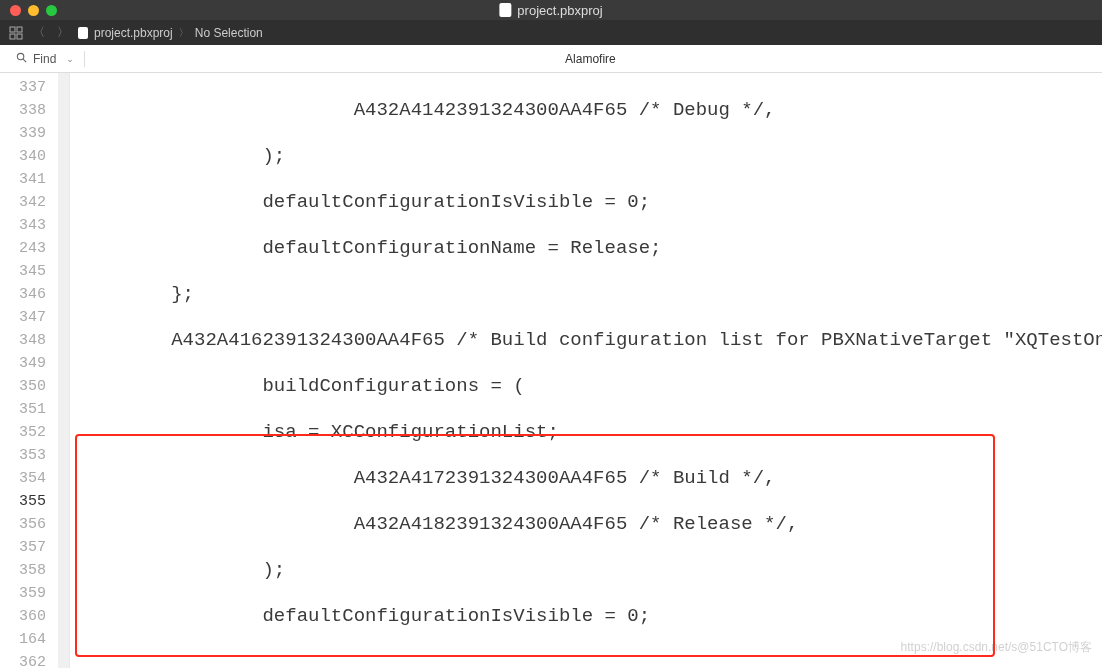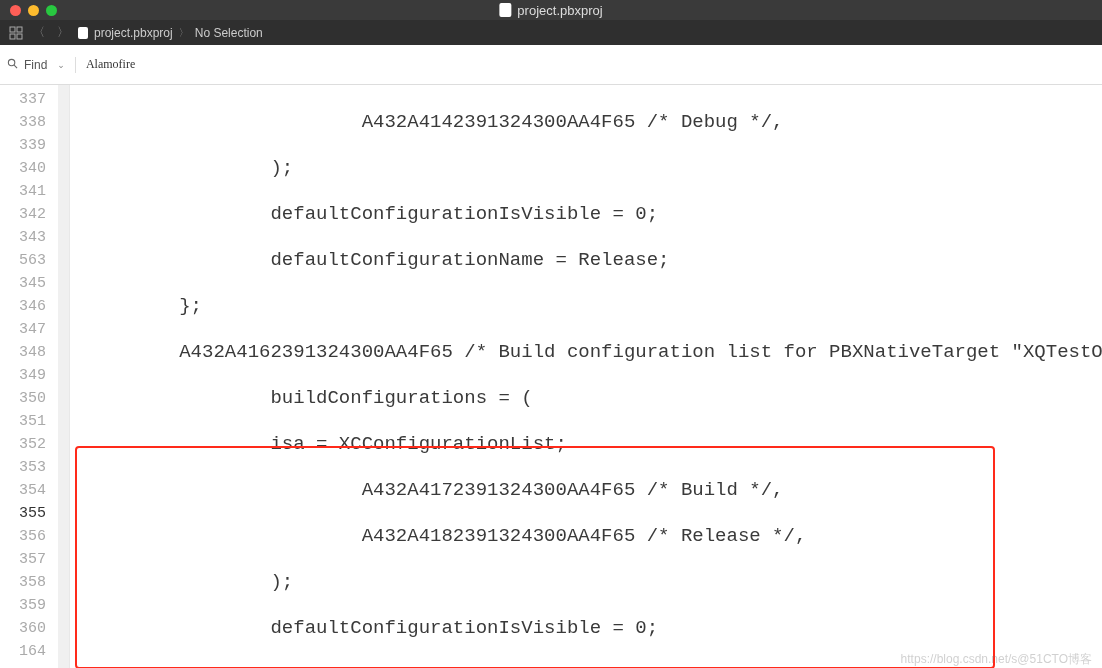--- a/index.html
+++ b/index.html
@@ -69,41 +69,42 @@
     .breadcrumb {
       display: flex;
       align-items: center;
       gap: 6px;
       color: #ccc;
       font-family: -apple-system, sans-serif;
       font-size: 12px;
     }
     .bc-sep { color: #888; font-size: 10px; }
     .search-bar {
-      height: 40px;
+      height: 28px;
       background: #fff;
       border-bottom: 1px solid #ddd;
       display: flex;
       align-items: center;
-      padding: 0 7px;
+      padding: 0 16px;
       gap: 6px;
       font-family: -apple-system, sans-serif;
       font-size: 12px;
     }
     .search-icon { color: #666; font-size: 11px; }
     .find-label { color: #555; }
     .find-dropdown { color: #888; font-size: 9px; margin-left: 4px; }
     .search-sep { width: 1px; height: 16px; background: #ddd; margin: 0 4px; }
     .search-input {
       border: none;
       outline: none;
       font-size: 12px;
-      font-family: Liberation Serif, serif;
+      font-family: Liberation Sans, sans-serif;
       flex: 1;
       color: #333;
+      text-align: center;
     }
     .editor {
       display: flex;
       height: calc(668px - 20px - 25px - 28px);
       background: #fff;
       position: relative;
     }
     .gutter {
       width: 58px;
       text-align: right;
@@ -115,21 +116,21 @@
       user-select: none;
     }
     .fold-bar {
       width: 12px;
       background: #f0f0f0;
       border-right: 1px solid #e8e8e8;
     }
     .code {
       flex: 1;
       padding-top: 3px;
-      padding-left: 18px;
+      padding-left: 10px;
       font-size: 19px;
       line-height: 23px;
       color: #3a3a3a;
       white-space: pre;
       overflow: hidden;
     }
     .line-num { display: block; }
     .line-num.current { color: #333; font-weight: 500; }
     .code-line { display: block; height: 23px; }
     .red-box {
@@ -201,21 +202,21 @@
 
 <div class="editor">
   <div class="gutter">
     <span class="line-num">337</span>
     <span class="line-num">338</span>
     <span class="line-num">339</span>
     <span class="line-num">340</span>
     <span class="line-num">341</span>
     <span class="line-num">342</span>
     <span class="line-num">343</span>
-    <span class="line-num">563</span>
+    <span class="line-num">243</span>
     <span class="line-num">345</span>
     <span class="line-num">346</span>
     <span class="line-num">347</span>
     <span class="line-num">348</span>
     <span class="line-num">349</span>
     <span class="line-num">350</span>
     <span class="line-num">351</span>
     <span class="line-num">352</span>
     <span class="line-num">353</span>
     <span class="line-num">354</span>

